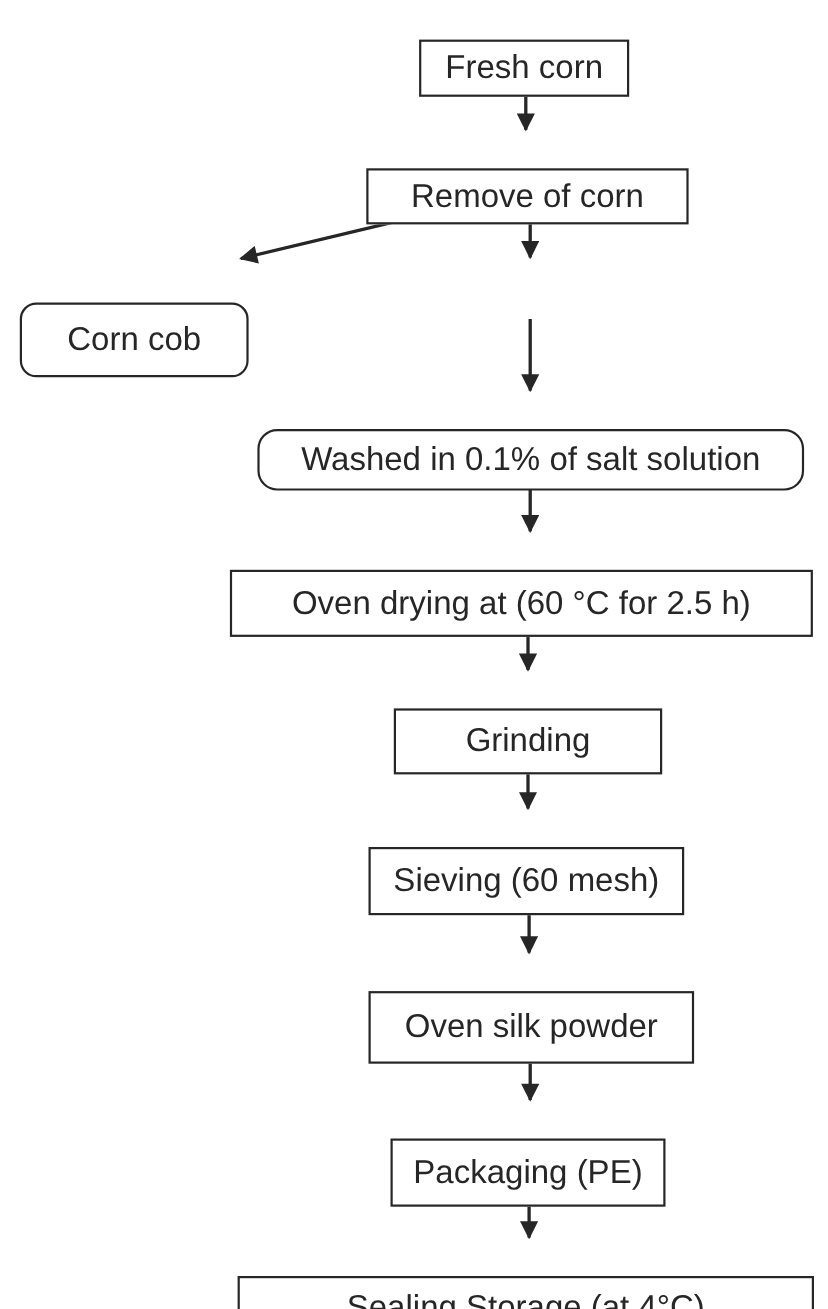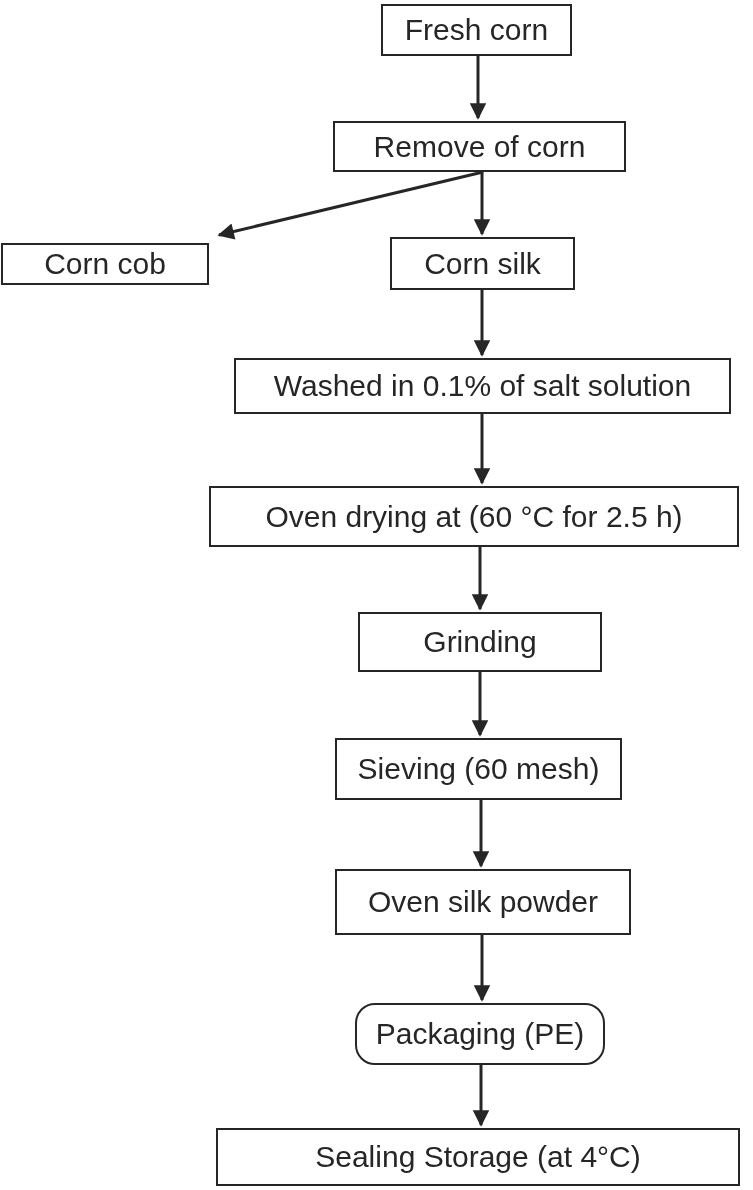--- a/index.html
+++ b/index.html
@@ -32,31 +32,32 @@
     border: 2px solid #262626;
     background: #ffffff;
     color: #262626;
     display: flex;
     align-items: center;
     justify-content: center;
     font-size: 30px;
     line-height: 1;
     text-align: center;
     white-space: nowrap;
+    margin-top: 32px;
   }
   #n-fresh-corn      { left: 381px; top: 4px;    width: 191px; height: 52px; }
   #n-remove-husks    { left: 333px; top: 121px;  width: 293px; height: 51px; }
-  #n-corn-cob        { left: 1px;   top: 243px;  width: 208px; height: 42px; }
+  #n-corn-cob        { left: 18px;   top: 243px;  width: 208px; height: 68px; border-radius: 15px; }
   #n-corn-silk       { left: 390px; top: 237px;  width: 185px; height: 53px; }
-  #n-washed          { left: 234px; top: 358px;  width: 497px; height: 56px; }
+  #n-washed          { left: 234px; top: 358px;  width: 497px; height: 56px; border-radius: 18px; }
   #n-oven-drying     { left: 209px; top: 486px;  width: 530px; height: 61px; }
   #n-grinding        { left: 358px; top: 612px;  width: 244px; height: 60px; }
   #n-sieving         { left: 335px; top: 738px;  width: 287px; height: 62px; }
   #n-corn-silk-powder{ left: 335px; top: 869px;  width: 296px; height: 66px; }
-  #n-packaging       { left: 355px; top: 1003px; width: 250px; height: 62px; border-radius: 20px; }
+  #n-packaging       { left: 355px; top: 1003px; width: 250px; height: 62px; }
   #n-sealing-storage { left: 216px; top: 1128px; width: 524px; height: 58px; }
 </style>
 </head>
 <body>
 
 <div class="canvas">
 
   <svg class="arrows" viewBox="0 0 753 1190" xmlns="http://www.w3.org/2000/svg" aria-hidden="true">
     <defs>
       <marker id="ah" viewBox="0 0 10 10" refX="9" refY="5" markerWidth="6.5" markerHeight="5.5" orient="auto">
@@ -74,21 +75,20 @@
     <line x1="482" y1="935" x2="482" y2="1000" marker-end="url(#ah)"></line>
     <line x1="481" y1="1065" x2="481" y2="1125" marker-end="url(#ah)"></line>
   </svg>
 
   <div class="node" id="n-fresh-corn">Fresh corn</div>
 
   <div class="node" id="n-remove-husks">Remove of corn</div>
 
   <div class="node" id="n-corn-cob">Corn cob</div>
 
-  <div class="node" id="n-corn-silk">Corn silk</div>
 
   <div class="node" id="n-washed">Washed in 0.1% of salt solution</div>
 
   <div class="node" id="n-oven-drying">Oven drying at (60 °C for 2.5 h)</div>
 
   <div class="node" id="n-grinding">Grinding</div>
 
   <div class="node" id="n-sieving">Sieving (60 mesh)</div>
 
   <div class="node" id="n-corn-silk-powder">Oven silk powder</div>

